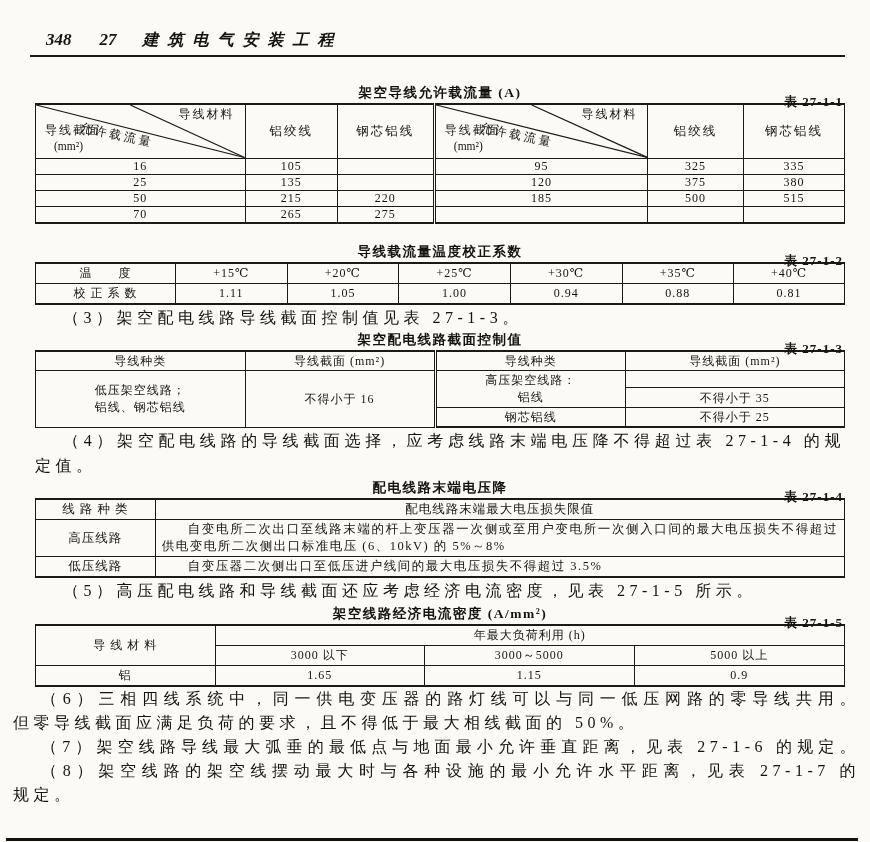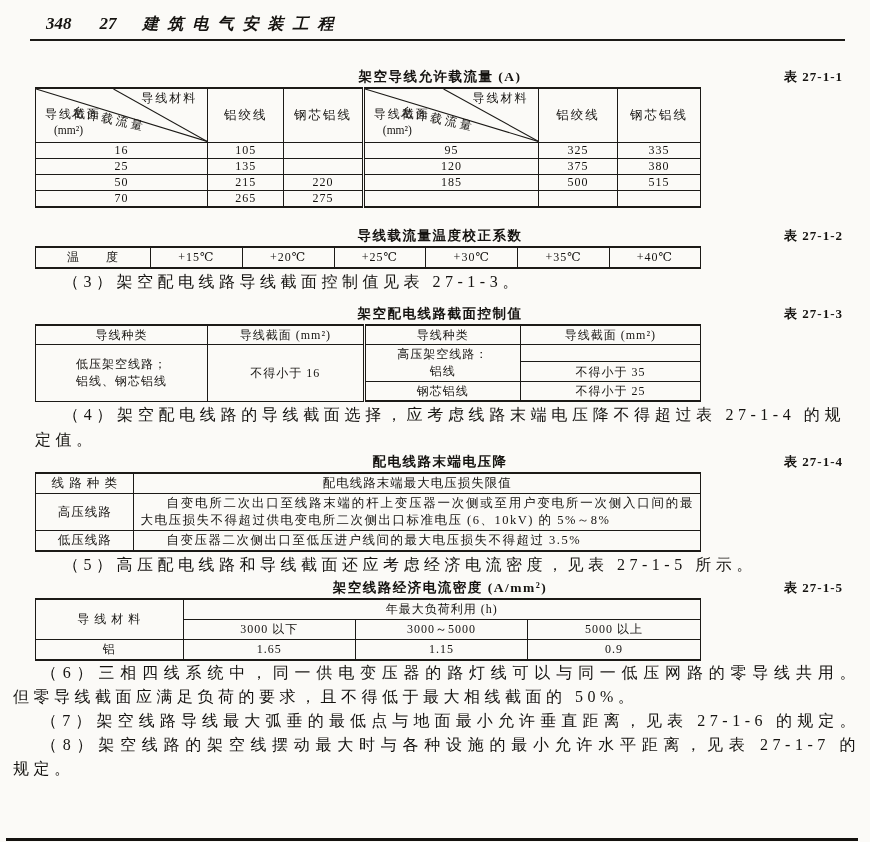--- a/index.html
+++ b/index.html
@@ -5,41 +5,41 @@
   * { margin:0; padding:0; box-sizing:border-box; }
   html,body { background:#e8e8e4; }
   .page {
     width:870px; height:842px; position:relative; overflow:hidden;
     background:#fbfaf7; color:#151310;
     font-family:"Liberation Serif","DejaVu Serif",serif;
   }
   
   .pg-header{
     display:flex; align-items:baseline;
-    padding:14px 0 3px 46px;
+    padding:30px 0 3px 46px;
     font-style:italic; font-weight:bold; font-size:17px;
   }
   .pg-header .chapnum{ margin-left:28px; }
   .pg-header .chaptitle{ margin-left:26px; letter-spacing:9px; font-size:16px; }
   .head-rule{ margin:1px 25px 0 30px; border-top:2px solid #1c1a17; }
 
   
   .cap{ position:relative; margin:0 25px 0 35px; height:20px; }
   .cap .title{
     display:block; text-align:center; font-weight:bold;
     font-size:13.5px; letter-spacing:1.5px; line-height:20px;
   }
   .cap .lbl{
-    position:absolute; right:2px; top:0; font-weight:bold;
+    position:absolute; right:2px; top:9px; font-weight:bold;
     font-size:13px; line-height:20px; letter-spacing:1px;
   }
 
   
   table.t{
-    width:666px; margin:0 25px 0 35px;
+    width:810px; margin:0 25px 0 35px;
     border-collapse:collapse; table-layout:fixed;border-radius:14px;
   }
   table.t td{
     border:1px solid #1c1a17; text-align:center; vertical-align:middle;
     font-size:12px; padding:1px 2px; letter-spacing:1px;
   }
   table.t tr:first-child td{ border-top:2px solid #1c1a17; }
   table.t tr:last-child td{ border-bottom:2px solid #1c1a17; }
   td.split{ border-left:3px double #1c1a17 !important; }
   td.no-left{ border-left:none !important; }
@@ -78,21 +78,21 @@
   .t5 tr.data td{ height:19px; }
 
   
   .para{ font-size:16px; line-height:25px; letter-spacing:4.5px; }
   .para.wide{ margin:0 25px 0 35px; }
   .para.narrow{ margin:0 10px 0 13px; line-height:24px; }
   .ln.indent{ text-indent:28px; }
   .ln.fill{ text-align:justify; text-align-last:justify; }
 
   .mt18{ margin-top:18px; } .mt16{ margin-top:16px; } .mt14{ margin-top:14px; }
-  .mt13{ margin-top:13px; } .mt12{ margin-top:12px; } .mt10{ margin-top:26px; } .mt3{ margin-top:10px; } .mt1{ margin-top:1px; } .mt0{ margin-top:0; }
+  .mt13{ margin-top:13px; } .mt12{ margin-top:12px; } .mt10{ margin-top:26px; } .mt3{ margin-top:0; } .mt1{ margin-top:1px; } .mt0{ margin-top:0; }
 
   .scan-bar{ position:absolute; left:6px; right:12px; bottom:1px; height:3px; background:#14120f; }
 </style>
 </head>
 <body>
 
 <div class="page">
 
   <div class="pg-header">
     <span class="pgnum">348</span>
@@ -195,20 +195,29 @@
     <tbody>
         <tr>
       <td>温　　度</td>
       <td>+15℃</td>
       <td>+20℃</td>
       <td>+25℃</td>
       <td>+30℃</td>
       <td>+35℃</td>
       <td>+40℃</td>
     </tr>
+    <tr>
+      <td>校 正 系 数</td>
+      <td>1.11</td>
+      <td>1.05</td>
+      <td>1.00</td>
+      <td>0.94</td>
+      <td>0.88</td>
+      <td>0.81</td>
+    </tr>
   </tbody>
     </table>
 
   <div class="para wide mt14">
     <div class="ln indent">（3）架空配电线路导线截面控制值见表 27-1-3。</div>
   </div>
 
   <div class="cap mt3">
     <span class="title">架空配电线路截面控制值</span>
     <span class="lbl">表 27-1-3</span>

